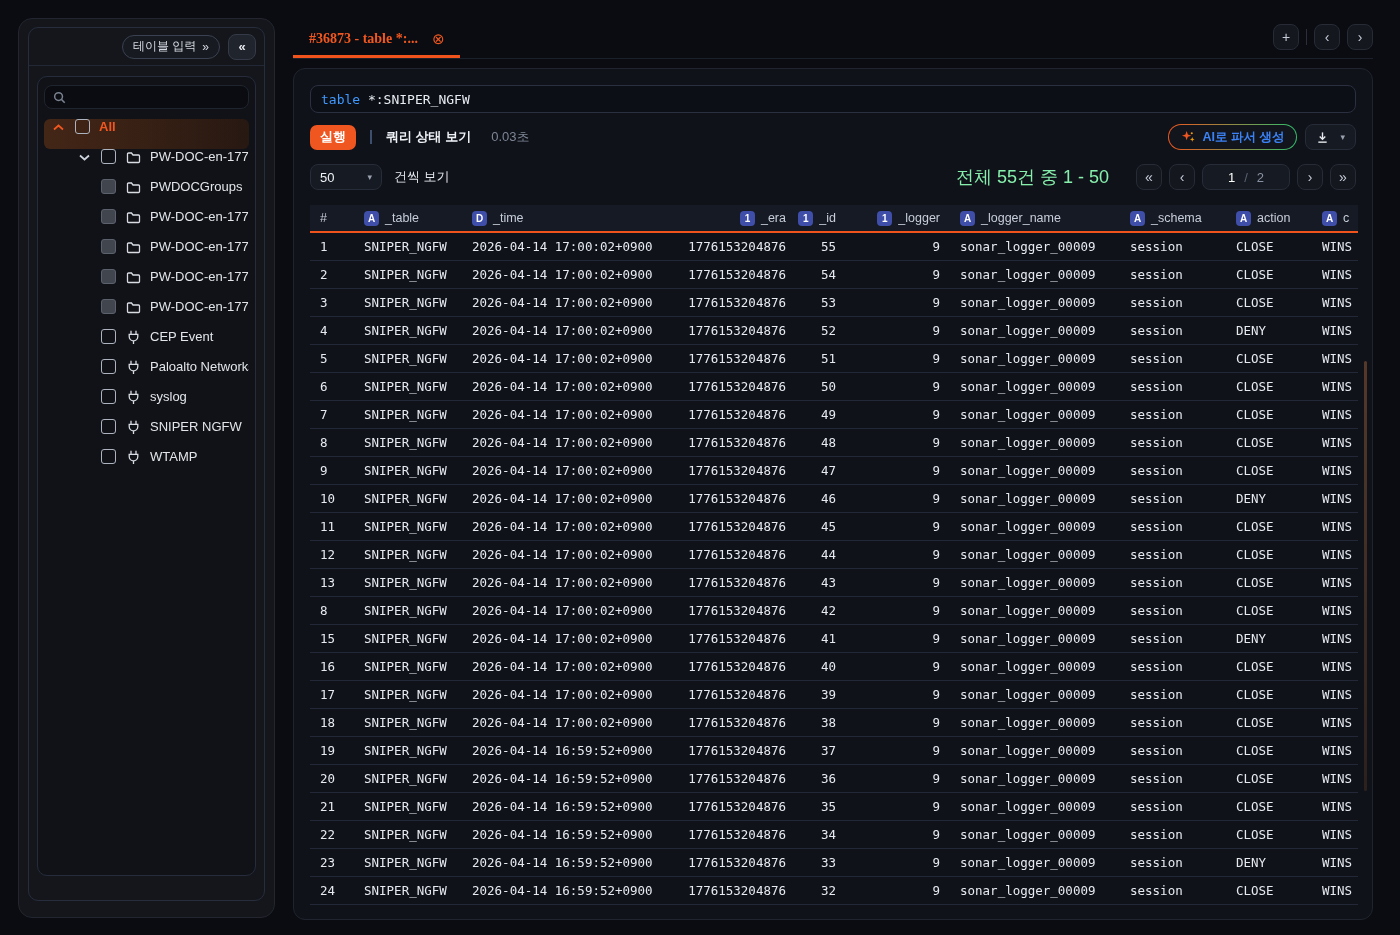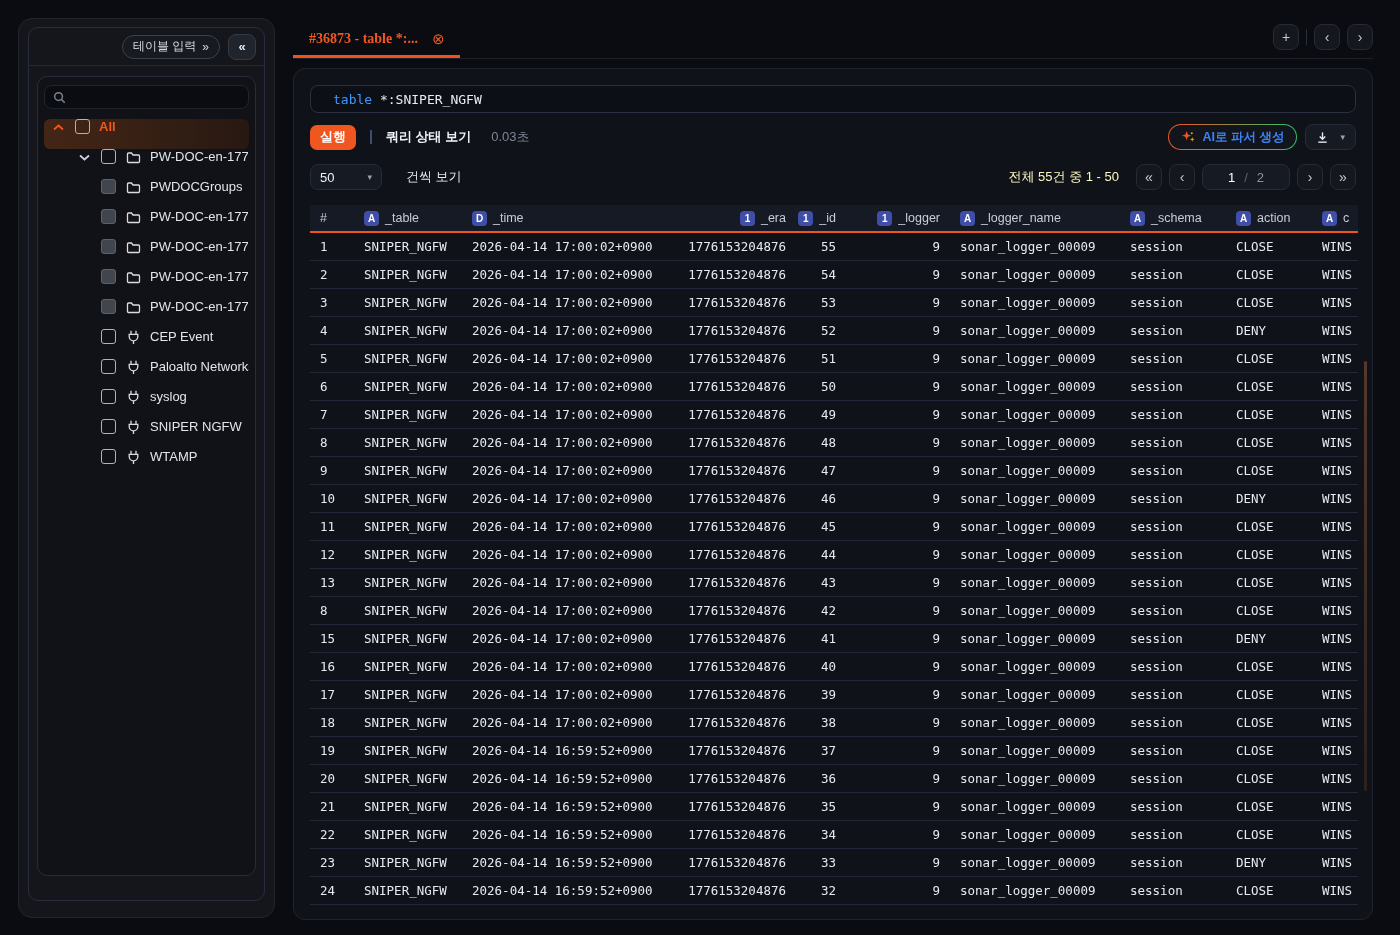--- a/index.html
+++ b/index.html
@@ -49,21 +49,21 @@
   .tab-controls { margin-left:auto; display:flex; align-items:center; gap:7px; padding-bottom:6px; }
   .sq-btn { width:26px; height:26px; border-radius:8px; background:#14171e;
     border:1px solid #262b36; color:#c6ccd8; font-size:14px; display:flex;
     align-items:center; justify-content:center; cursor:pointer; }
   .vdiv { width:1px; height:16px; background:#2a2f3a; }
 
   
   .main { position:absolute; left:293px; top:68px; width:1080px; height:852px;
     background:#0f1218; border:1px solid #20242e; border-radius:12px; padding:16px 16px 0; }
   .query-box { height:28px; border:1px solid #2a3040; border-radius:8px;
-    background:#0c0f15; display:flex; align-items:center; padding:0 22px;
+    background:#0c0f15; display:flex; align-items:center; padding:0 10px;
     font-size:13px; }
   .kw { color:#3f98ff; } .qrest { color:#e8ecf3; white-space:pre; }
 
   .toolbar { margin-top:10px; height:28px; display:flex; align-items:center; }
   .run-btn { height:25px; padding:0 10px; background:#f0561f; color:#fff;
     border:none; border-radius:7px; font-size:13px; font-weight:bold; cursor:pointer; }
   .tb-div { width:2px; height:14px; background:#3e4f6e; margin:0 14px; }
   .status-link { color:#eef1f6; font-size:13px; font-weight:bold; cursor:pointer; }
   .elapsed { color:#7d8595; font-size:13px; margin-left:20px; }
   .toolbar-right { margin-left:auto; display:flex; align-items:center; gap:8px; }
@@ -74,23 +74,23 @@
   .ai-btn span { color:#3b82f6; font-size:12.5px; font-weight:bold; }
   .dl-group { height:26px; border-radius:8px; background:#161a22; border:1px solid #262c38;
     display:flex; align-items:center; padding:0 10px; gap:11px; }
   .dl-part { display:flex; align-items:center; cursor:pointer; }
 
   .listrow { margin-top:12px; height:28px; display:flex; align-items:center; }
   .select-box { width:72px; height:26px; border-radius:8px; background:#161a22;
     border:1px solid #262c38; display:flex; align-items:center; justify-content:space-between;
     padding:0 9px; color:#eef1f6; font-size:13px; cursor:pointer; }
   .caret { color:#9aa2b0; font-size:9px; }
-  .listrow-label { margin-left:24px; color:#e6e9ef; font-size:13px; }
+  .listrow-label { margin-left:12px; color:#e6e9ef; font-size:13px; }
   .pager { margin-left:auto; display:flex; align-items:center; gap:7px; }
-  .range-text { color:#fef9c3; font-size:13px; margin-right:10px; }
+  .range-text { color:#86efac; font-size:18px; margin-right:20px; }
   .page-box { width:88px; height:26px; border-radius:8px; background:#161a22;
     border:1px solid #262c38; display:flex; align-items:center; justify-content:center;
     gap:9px; font-size:13px; cursor:text; }
   .page-cur { color:#fff; } .page-sep { color:#5a6270; } .page-total { color:#8a93a3; }
 
   
   .grid { margin-top:14px; overflow:hidden; width:1048px; }
   .grid-inner { width:1160px; }
   .g-head { display:flex; height:28px; align-items:center; background:#151a24;
     border-bottom:2px solid #f0541c; }

